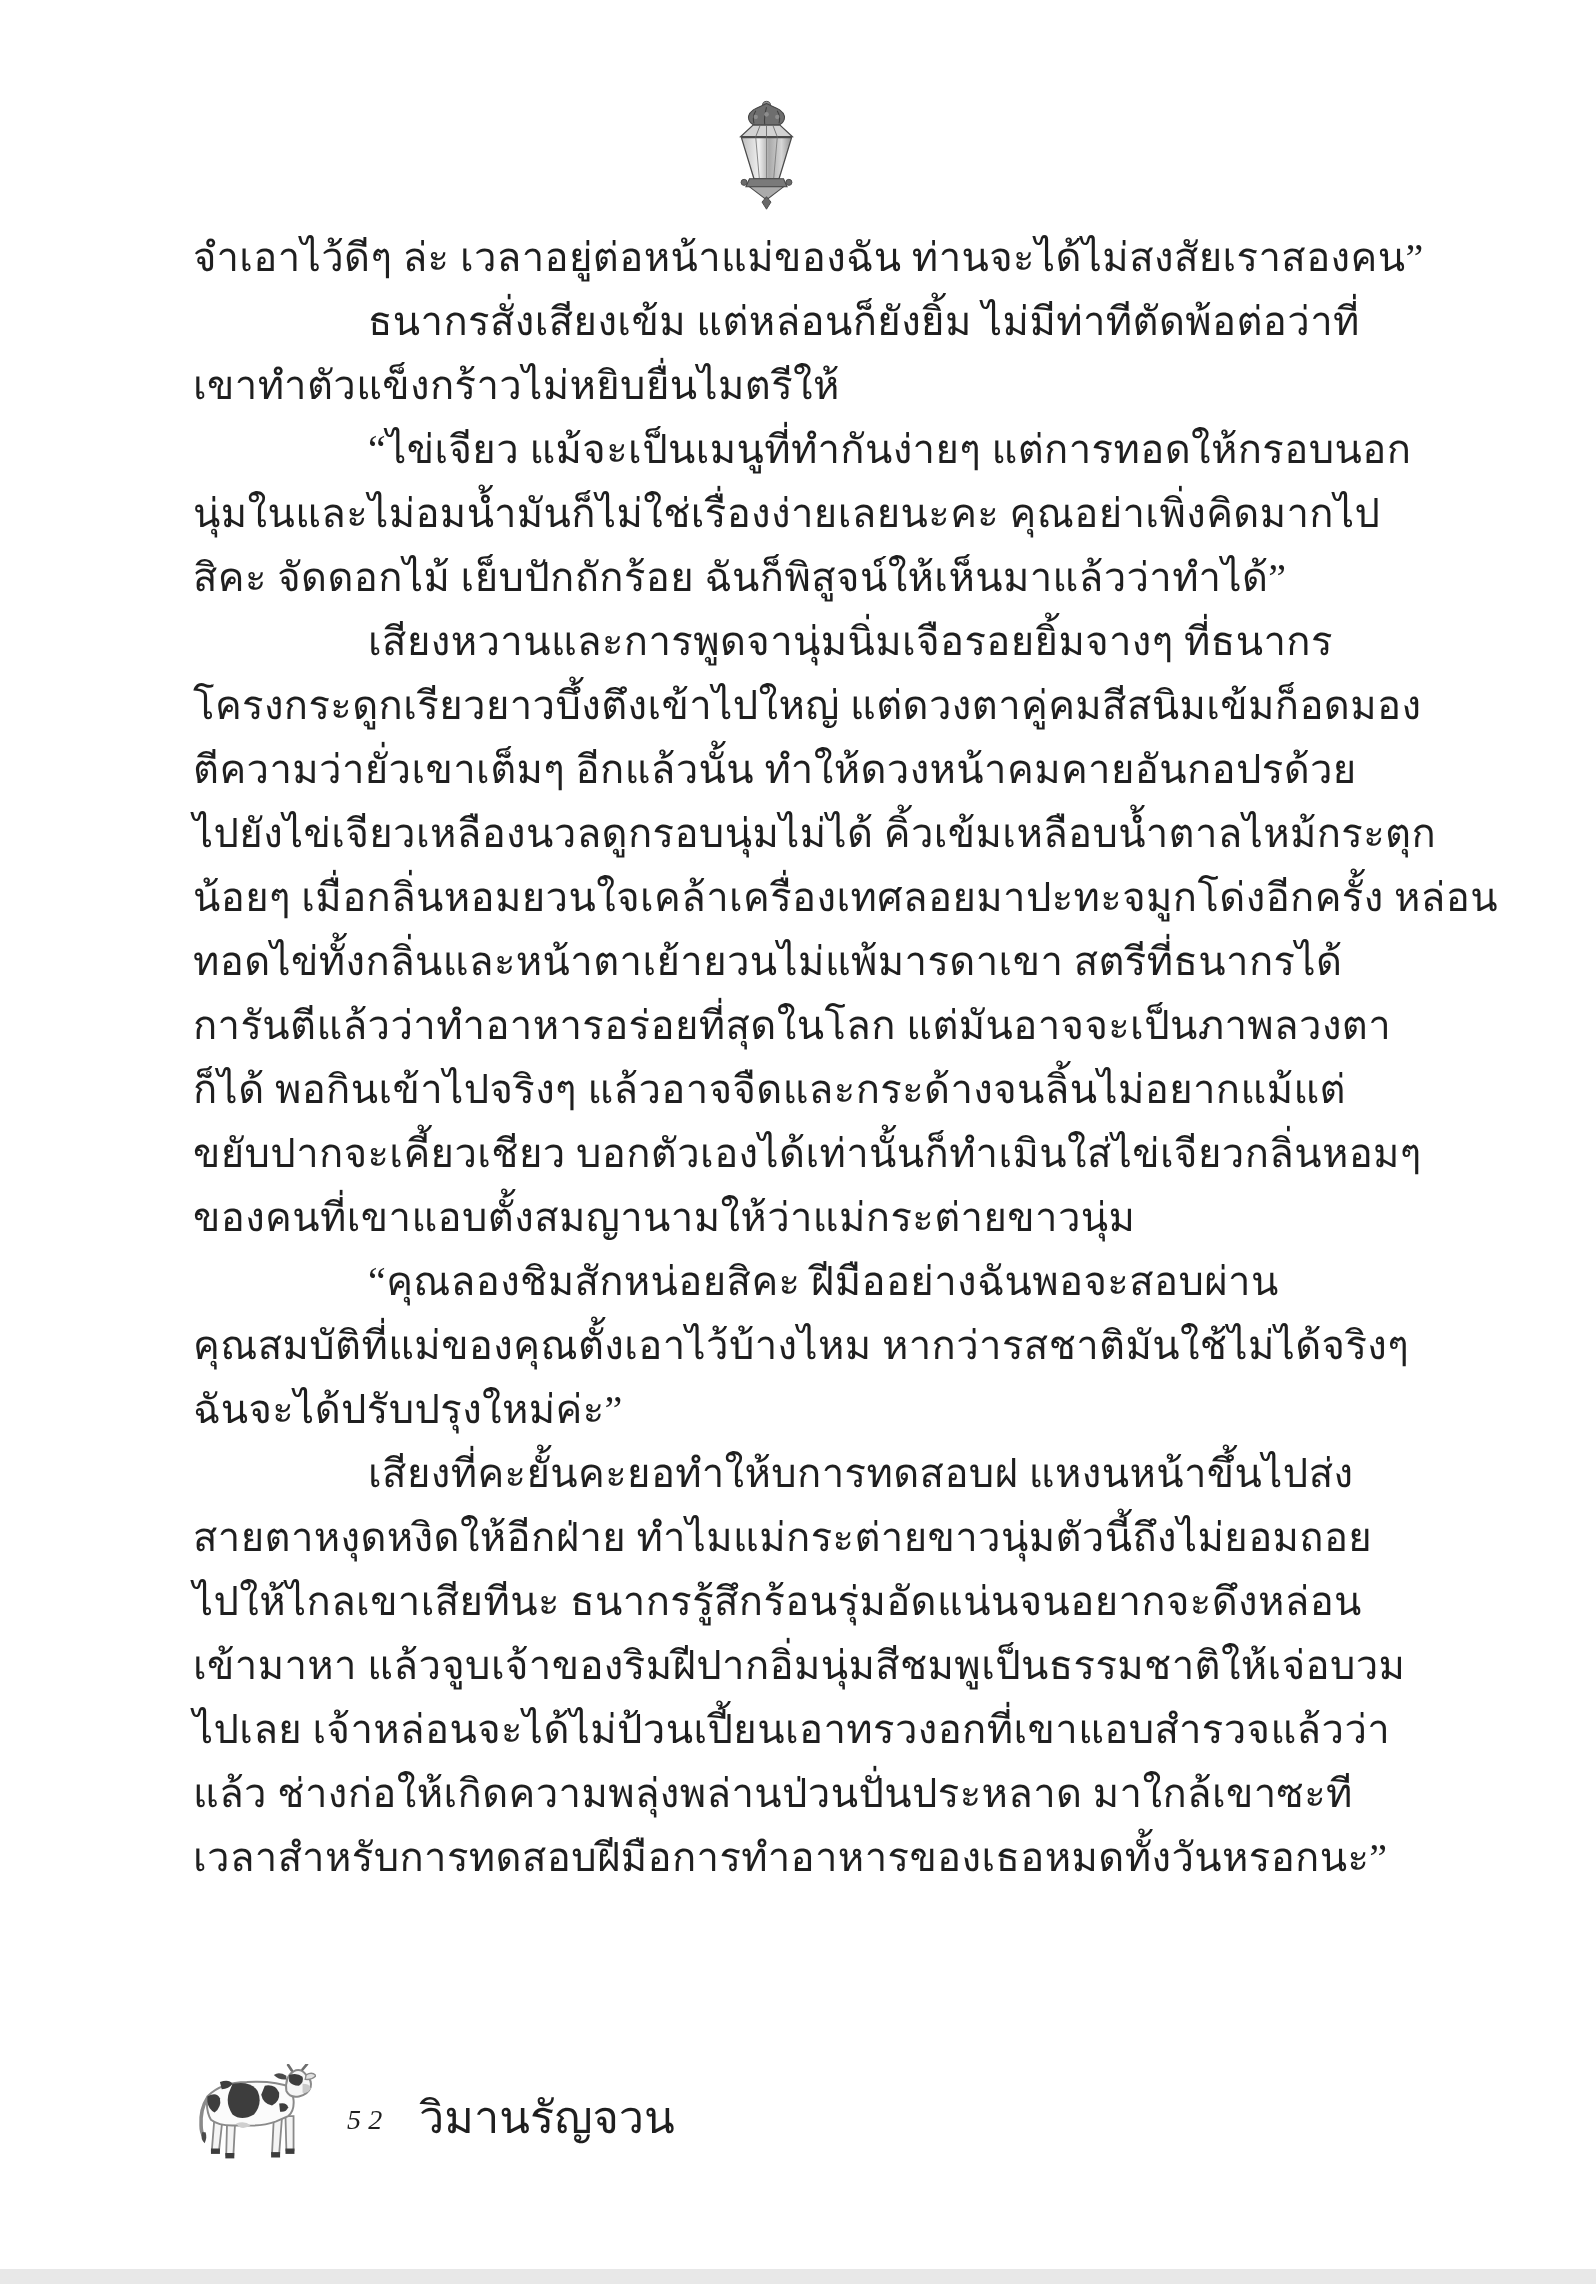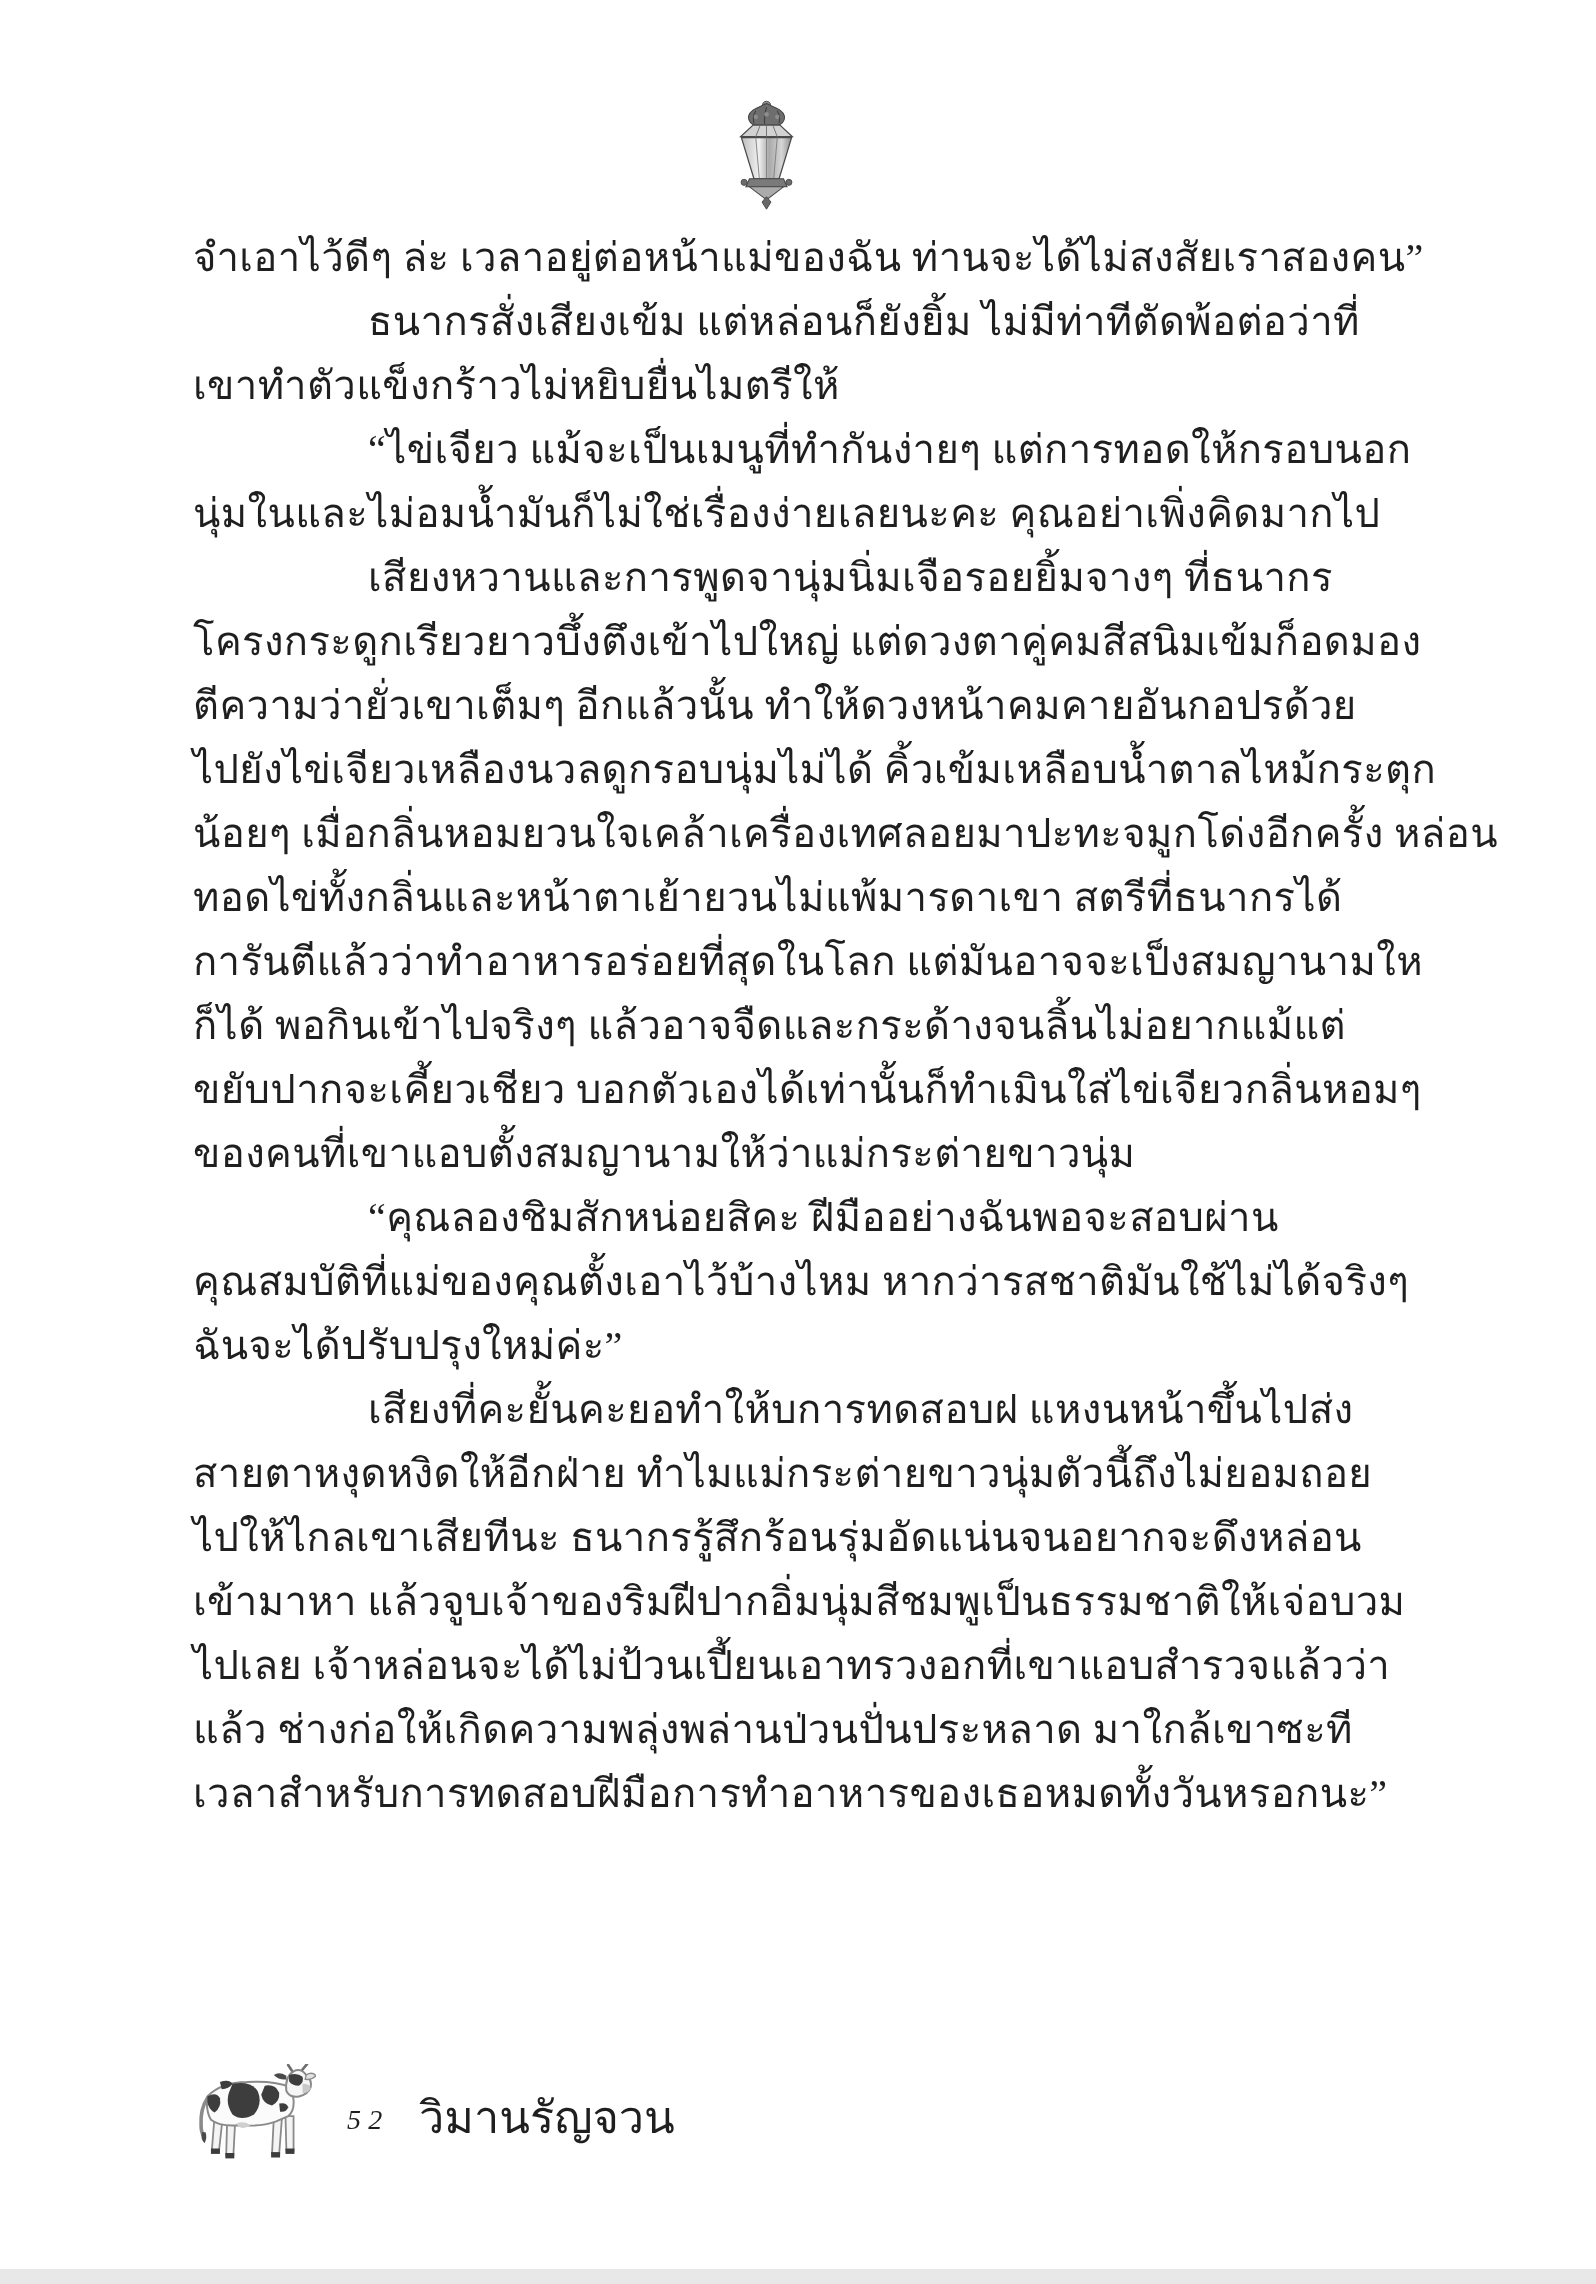--- a/index.html
+++ b/index.html
@@ -113,27 +113,28 @@
       <path d="M34 108 L39 114 L34 122 L29 114 Z" fill="#686868" stroke="#454545" stroke-width="1"></path>
     </svg>
   </div>
 
   <div class="textblock">
     <div class="line">จำเอาไว้ดีๆ ล่ะ เวลาอยู่ต่อหน้าแม่ของฉัน ท่านจะได้ไม่สงสัยเราสองคน”</div>
     <div class="line indent">ธนากรสั่งเสียงเข้ม แต่หล่อนก็ยังยิ้ม ไม่มีท่าทีตัดพ้อต่อว่าที่</div>
     <div class="line">เขาทำตัวแข็งกร้าวไม่หยิบยื่นไมตรีให้</div>
     <div class="line indent">“ไข่เจียว แม้จะเป็นเมนูที่ทำกันง่ายๆ แต่การทอดให้กรอบนอก</div>
     <div class="line">นุ่มในและไม่อมน้ำมันก็ไม่ใช่เรื่องง่ายเลยนะคะ คุณอย่าเพิ่งคิดมากไป</div>
+    <div class="line">สิคะ จัดดอกไม้ เย็บปักถักร้อย ฉันก็พิสูจน์ให้เห็นมาแล้วว่าทำได้”</div>
     <div class="line indent">เสียงหวานและการพูดจานุ่มนิ่มเจือรอยยิ้มจางๆ ที่ธนากร</div>
     <div class="line">โครงกระดูกเรียวยาวบึ้งตึงเข้าไปใหญ่ แต่ดวงตาคู่คมสีสนิมเข้มก็อดมอง</div>
     <div class="line">ตีความว่ายั่วเขาเต็มๆ อีกแล้วนั้น ทำให้ดวงหน้าคมคายอันกอปรด้วย</div>
     <div class="line">ไปยังไข่เจียวเหลืองนวลดูกรอบนุ่มไม่ได้ คิ้วเข้มเหลือบน้ำตาลไหม้กระตุก</div>
     <div class="line">น้อยๆ เมื่อกลิ่นหอมยวนใจเคล้าเครื่องเทศลอยมาปะทะจมูกโด่งอีกครั้ง หล่อน</div>
     <div class="line">ทอดไข่ทั้งกลิ่นและหน้าตาเย้ายวนไม่แพ้มารดาเขา สตรีที่ธนากรได้</div>
-    <div class="line">การันตีแล้วว่าทำอาหารอร่อยที่สุดในโลก แต่มันอาจจะเป็งสมญานามให</div>
+    <div class="line">การันตีแล้วว่าทำอาหารอร่อยที่สุดในโลก แต่มันอาจจะเป็นภาพลวงตา</div>
     <div class="line">ก็ได้ พอกินเข้าไปจริงๆ แล้วอาจจืดและกระด้างจนลิ้นไม่อยากแม้แต่</div>
     <div class="line">ขยับปากจะเคี้ยวเชียว บอกตัวเองได้เท่านั้นก็ทำเมินใส่ไข่เจียวกลิ่นหอมๆ</div>
     <div class="line">ของคนที่เขาแอบตั้งสมญานามให้ว่าแม่กระต่ายขาวนุ่ม</div>
     <div class="line indent">“คุณลองชิมสักหน่อยสิคะ ฝีมืออย่างฉันพอจะสอบผ่าน</div>
     <div class="line">คุณสมบัติที่แม่ของคุณตั้งเอาไว้บ้างไหม หากว่ารสชาติมันใช้ไม่ได้จริงๆ</div>
     <div class="line">ฉันจะได้ปรับปรุงใหม่ค่ะ”</div>
     <div class="line indent">เสียงที่คะยั้นคะยอทำให้บการทดสอบฝ แหงนหน้าขึ้นไปส่ง</div>
     <div class="line">สายตาหงุดหงิดให้อีกฝ่าย ทำไมแม่กระต่ายขาวนุ่มตัวนี้ถึงไม่ยอมถอย</div>
     <div class="line">ไปให้ไกลเขาเสียทีนะ ธนากรรู้สึกร้อนรุ่มอัดแน่นจนอยากจะดึงหล่อน</div>
     <div class="line">เข้ามาหา แล้วจูบเจ้าของริมฝีปากอิ่มนุ่มสีชมพูเป็นธรรมชาติให้เจ่อบวม</div>

